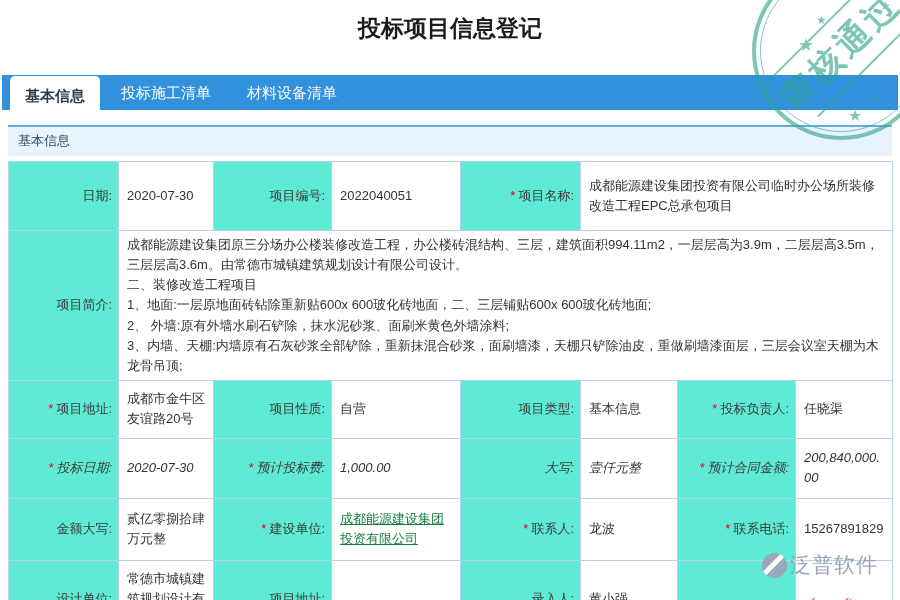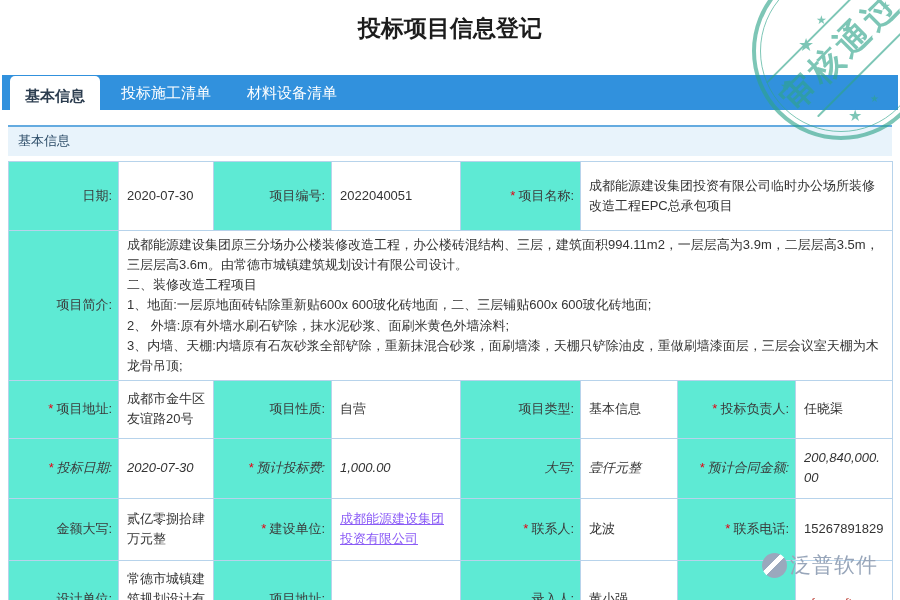--- a/index.html
+++ b/index.html
@@ -32,21 +32,21 @@
     padding-left:10px; font-size:13px; color:#2a4a66;
   }
   
   .table-wrap { margin:5px 8px 0 8px; }
   table { border-collapse:collapse; width:884px; table-layout:fixed; }
   td { border:1px solid #b7d3eb; font-size:13px; vertical-align:middle; }
   td.label { background:#5eead4; text-align:right; padding:4px 6px 4px 2px; color:#3a3a3a; }
   td.value { background:#ffffff; text-align:left; padding:4px 8px; word-break:break-all; line-height:1.55; }
   td.value.pre { white-space:pre-line;margin-left:8px; }
   .req { color:#e60012; margin-right:3px; font-size:13px; }
-  a.cell-link { color:#8b5cf6; cursor:pointer; }
+  a.cell-link { color:#15803d; cursor:pointer; }
   
   .stamp {
     position:absolute; left:752px; top:-38px; width:178px; height:178px;
     opacity:.62; z-index:40; pointer-events:none;
   }
   .stamp-ring-outer { position:absolute; inset:0; border:4px solid #2fa48a; border-radius:50%; }
   .stamp-ring-inner { position:absolute; inset:8px; border:1px solid #2fa48a; border-radius:50%; }
   .stamp-text {
     position:absolute; left:50%; top:50%;
     transform:translate(-50%,-50%) rotate(-45deg);

